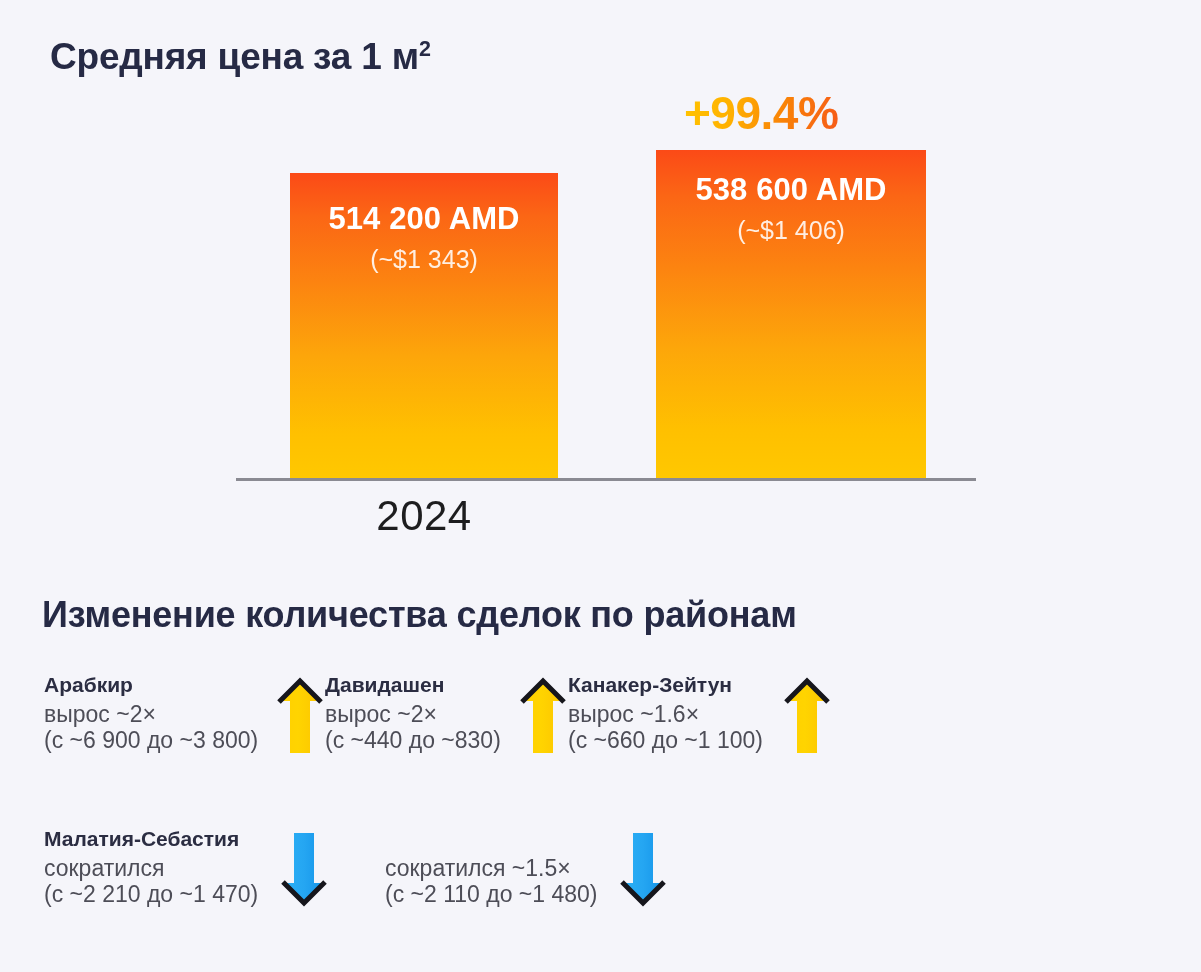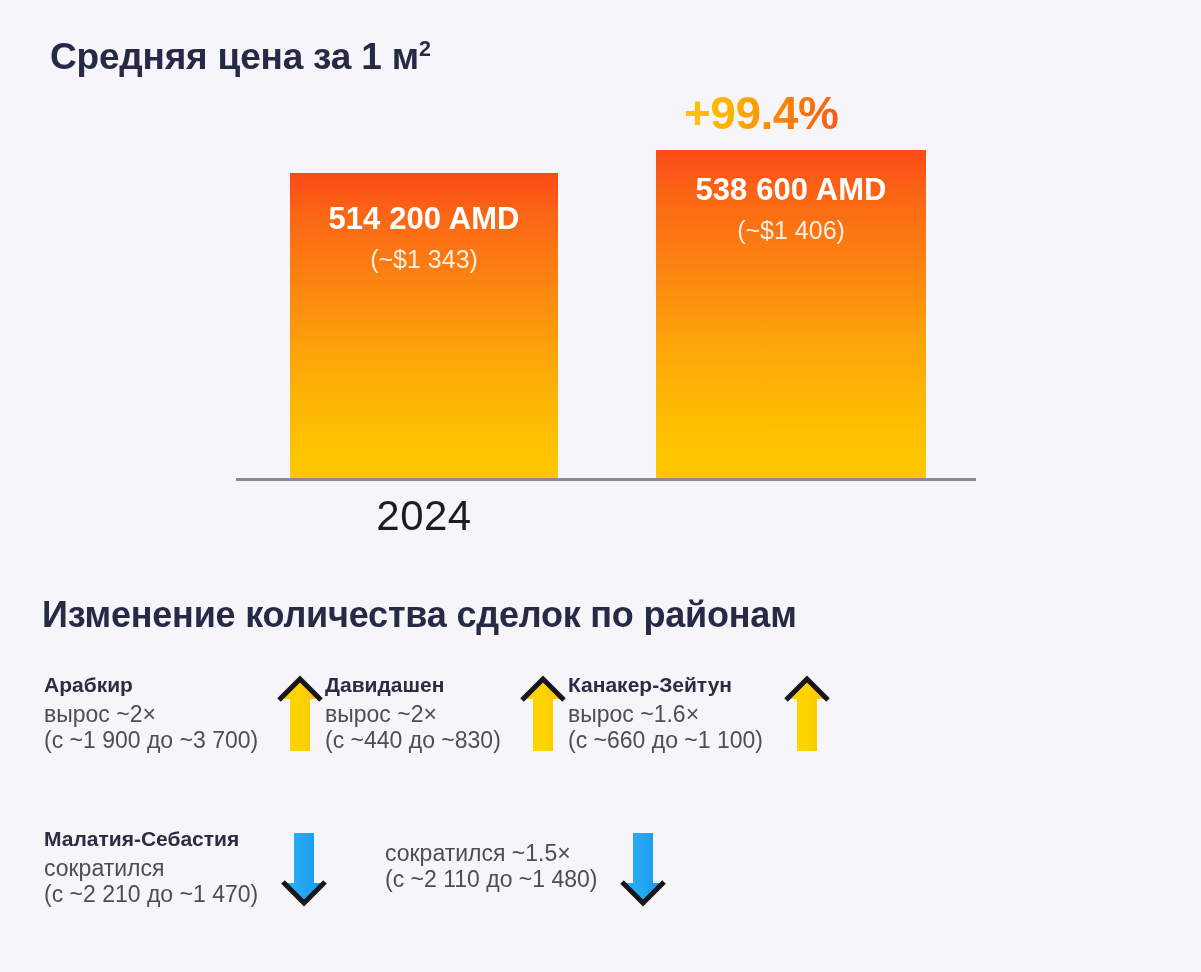--- a/index.html
+++ b/index.html
@@ -125,21 +125,21 @@
     font-size: 36px;
     font-weight: bold;
     letter-spacing: -0.2px;
     color: #262a45;
     white-space: nowrap;
   }
 
   .district {
     position: absolute;
     display: flex;
-    align-items: center;
+    align-items: flex-end;
     gap: 8px;
   }
   .district-text { white-space: nowrap; }
   .district-name {
     font-size: 21px;
     font-weight: bold;
     color: #2b2d42;
     line-height: 26px;
     margin-bottom: 3px;
   }
@@ -195,21 +195,21 @@
 </div>
 
 <div>
 
   <div id="districts-title">Изменение количества сделок по районам</div>
 
   <div class="district" id="district-0">
     <div class="district-text">
       <div class="district-name">Арабкир</div>
       <div class="district-line">вырос ~2×</div>
-      <div class="district-line">(с ~1 900 до ~3 700)</div>
+      <div class="district-line">(с ~6 900 до ~3 800)</div>
     </div>
     <div class="arrow">
       <svg width="48" height="76" viewBox="0 0 48 76">
         <defs>
           <linearGradient id="upgrad0" x1="0" y1="0" x2="1" y2="0">
             <stop offset="0%" stop-color="#ffcf00"></stop>
               <stop offset="45%" stop-color="#ffd400"></stop>
             <stop offset="100%" stop-color="#fcc400"></stop>
           </linearGradient>
         </defs>

